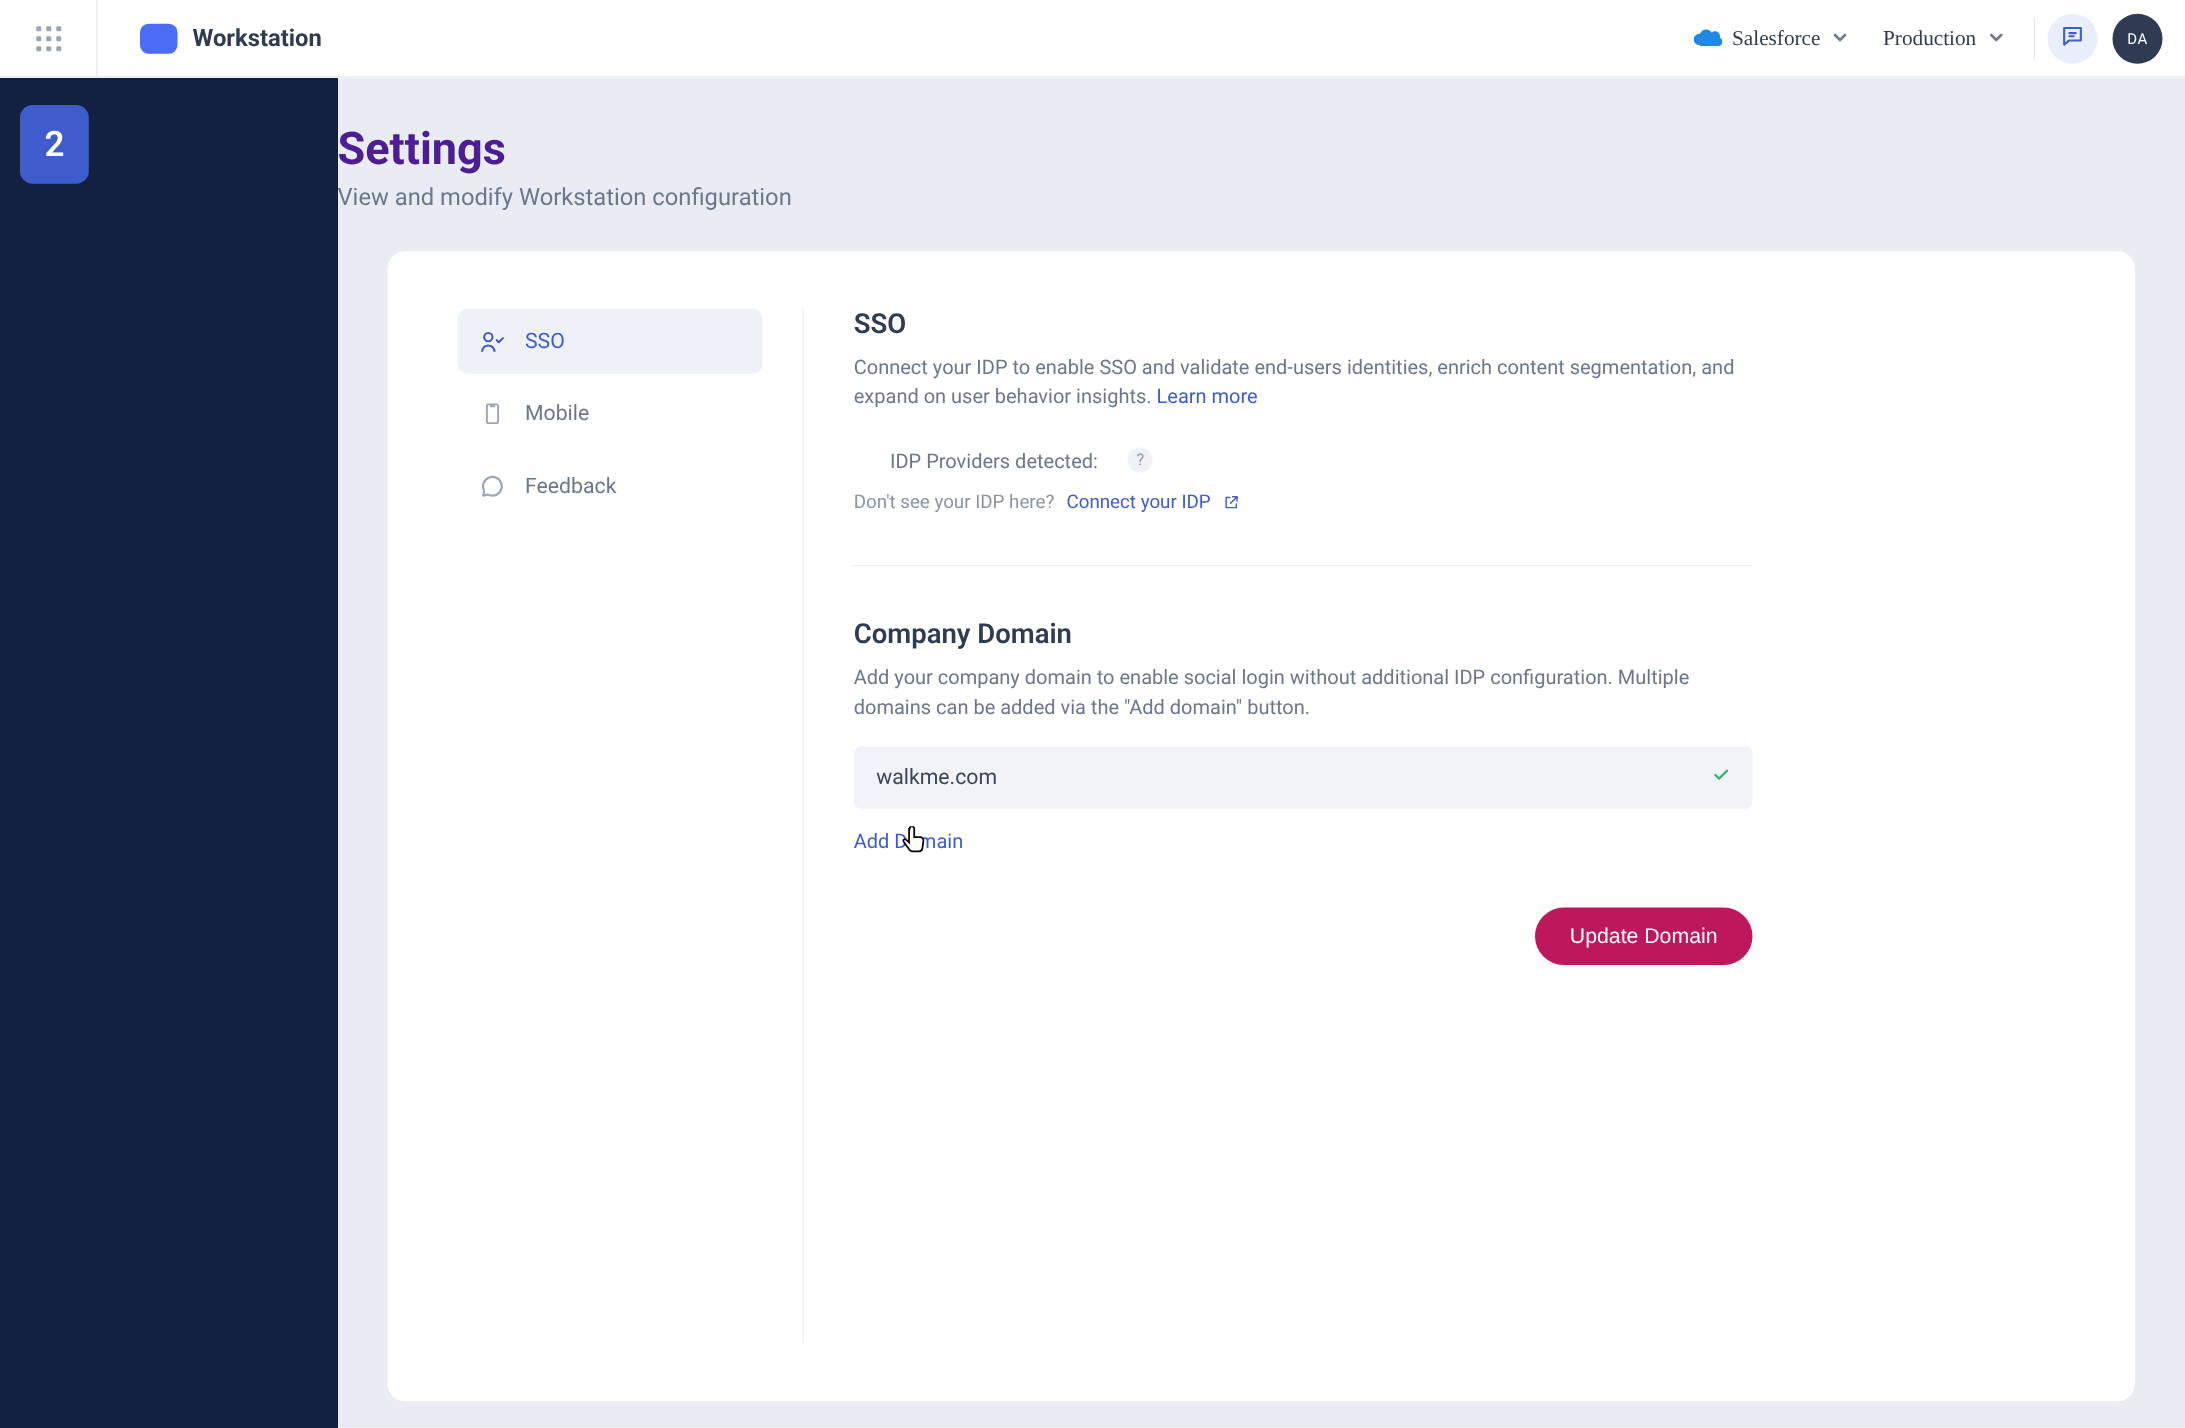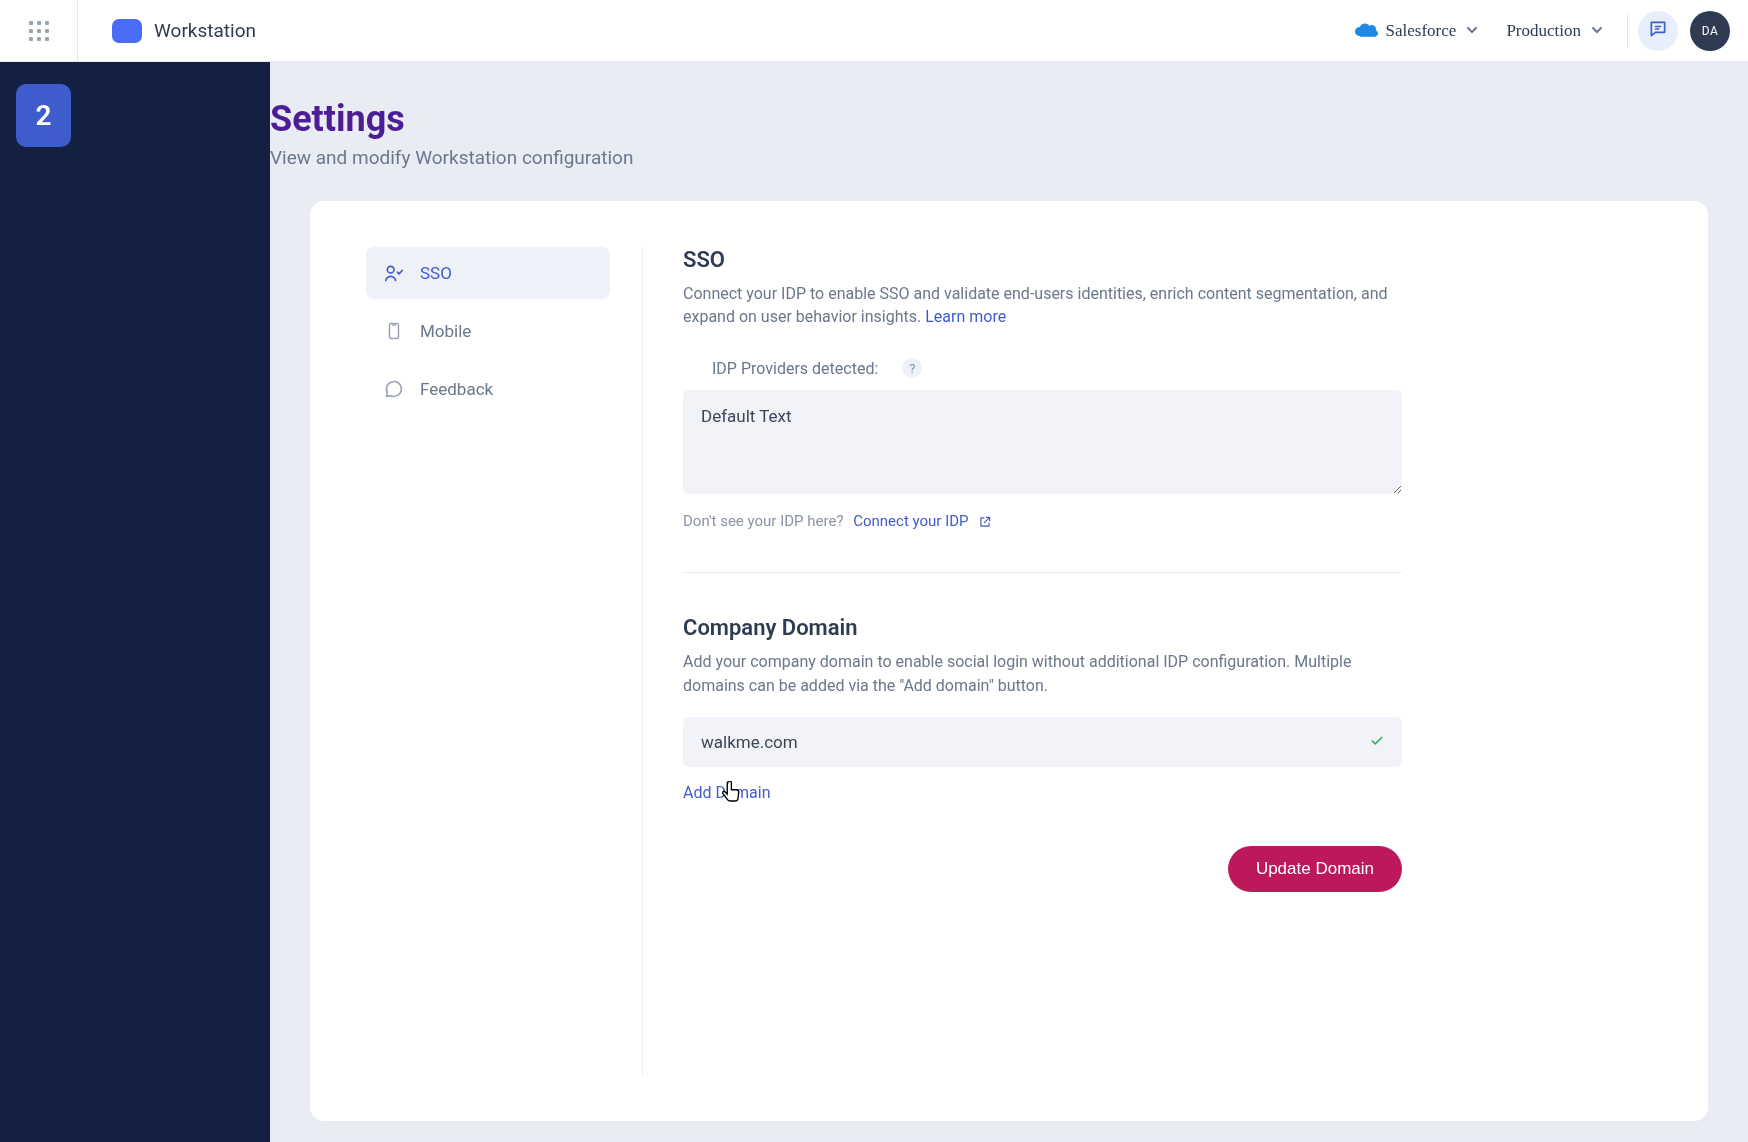--- a/index.html
+++ b/index.html
@@ -40,21 +40,21 @@
       border-radius: 7px;
       position: relative;
     }
     .brand-icon:after {
       content: '';
       position: absolute;
       bottom: -5px; left: 5px;
       border: 5px solid transparent;
       border-top-color: #4a6cf7;
     }
-    .brand-text { font-size: 19px; color: #2f3b52; font-weight: 400; }
+    .brand-text { font-size: 19px; color: #2f3b52; font-weight: 700; }
 
     .topbar .spacer { flex: 1; }
     .topbar .selector {
       display: flex; align-items: center; gap: 10px;
       padding: 6px 14px; cursor: pointer;
       font-size: 17px; color: #2f3b52; font-family: Liberation Serif, serif;
     }
     .topbar .divider {
       width: 1px; height: 34px; background: #e4e8ef; margin: 0 10px;
     }
@@ -335,21 +335,20 @@
         <p class="desc">
           <span>Connect your IDP to enable SSO and validate end-users identities, enrich content segmentation, and expand on user behavior insights.</span>
           <a class="link">Learn more</a>
         </p>
 
         <div class="field-label">
           <span>IDP Providers detected:</span>
           <span class="help-dot">?</span>
         </div>
 
-        <textarea class="textarea" style="">Default Text</textarea>
 
         <div class="hint">
           <span>Don't see your IDP here?</span>
           <a class="link">
             <span>Connect your IDP</span>
             <span class="ext-icon">
               <svg width="14" height="14" viewBox="0 0 24 24" fill="none">
                 <path d="M14 4h6v6M20 4l-9 9M19 14v5H5V5h5" stroke="#3f5ccd" stroke-width="2" stroke-linecap="round" stroke-linejoin="round"></path>
               </svg>
             </span>

